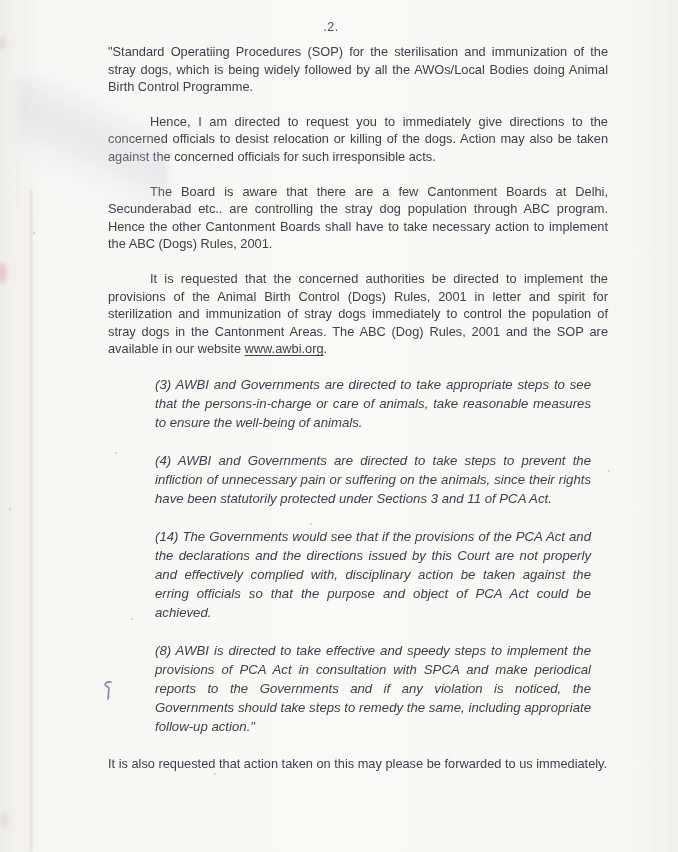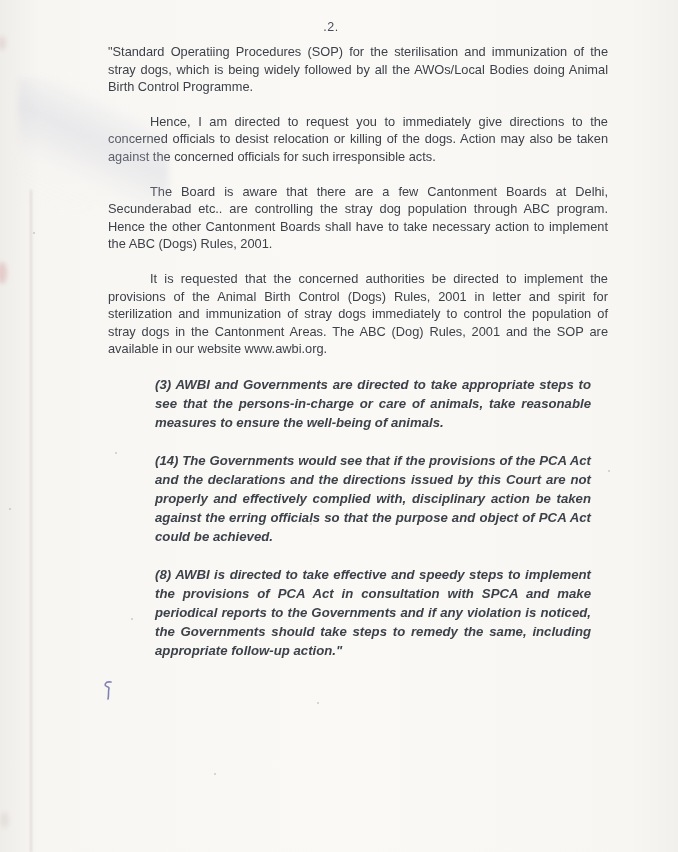--- a/index.html
+++ b/index.html
@@ -44,28 +44,27 @@
     padding:9px 70px 0 108px;
   }
   .content p{
     margin:0 0 17px 0;
     font-size:12.8px;line-height:17.6px;
     text-align:justify;
     color:#3d4149;
   }
   .indent1{text-indent:42px;}
   .indent2{text-indent:75px;}
-  .weblink{color:#3d4149;text-underline-offset:2px;}
+  .weblink{color:#3d4149;text-decoration:underline;text-underline-offset:2px;}
   .quote{
     margin:0 17px 19px 47px !important;
     font-style:italic;
     font-size:13.2px !important;
     line-height:19px !important;
     color:#3a3e47;
-    font-weight:bold;
   }
   .closing{margin-top:19px !important;}
   .pen-mark{position:absolute;left:101px;top:680px;pointer-events:none;}
 </style>
 </head>
 <body>
 
 <div class="scan">
 
   <div class="fold-corner"></div>
@@ -96,18 +95,20 @@
 
     <p class="indent1">Hence, I am directed to request you to immediately give directions to the concerned officials to desist relocation or killing of the dogs. Action may also be taken against the concerned officials for such irresponsible acts.</p>
 
     <p class="indent1">The Board is aware that there are a few Cantonment Boards at Delhi, Secunderabad etc.. are controlling the stray dog population through ABC program. Hence the other Cantonment Boards shall have to take necessary action to implement the ABC (Dogs) Rules, 2001.</p>
 
     <p class="indent1"><span>It is requested that the concerned authorities be directed to implement the provisions of the Animal Birth Control (Dogs) Rules, 2001 in letter and spirit for sterilization and immunization of stray dogs immediately to control the population of stray dogs in the Cantonment Areas. The ABC (Dog) Rules, 2001 and the SOP are available in our website</span>
       <span class="weblink">www.awbi.org</span><span>.</span></p>
 
 
     <p class="quote">(3) AWBI and Governments are directed to take appropriate steps to see that the persons-in-charge or care of animals, take reasonable measures to ensure the well-being of animals.</p>
+    <p class="quote">(4) AWBI and Governments are directed to take steps to prevent the infliction of unnecessary pain or suffering on the animals, since their rights have been statutorily protected under Sections 3 and 11 of PCA Act.</p>
     <p class="quote">(14) The Governments would see that if the provisions of the PCA Act and the declarations and the directions issued by this Court are not properly and effectively complied with, disciplinary action be taken against the erring officials so that the purpose and object of PCA Act could be achieved.</p>
     <p class="quote">(8) AWBI is directed to take effective and speedy steps to implement the provisions of PCA Act in consultation with SPCA and make periodical reports to the Governments and if any violation is noticed, the Governments should take steps to remedy the same, including appropriate follow-up action."</p>
 
+    <p class="closing">It is also requested that action taken on this may please be forwarded to us immediately.</p>
   </div>
 
 </div>
 
 </body></html>

